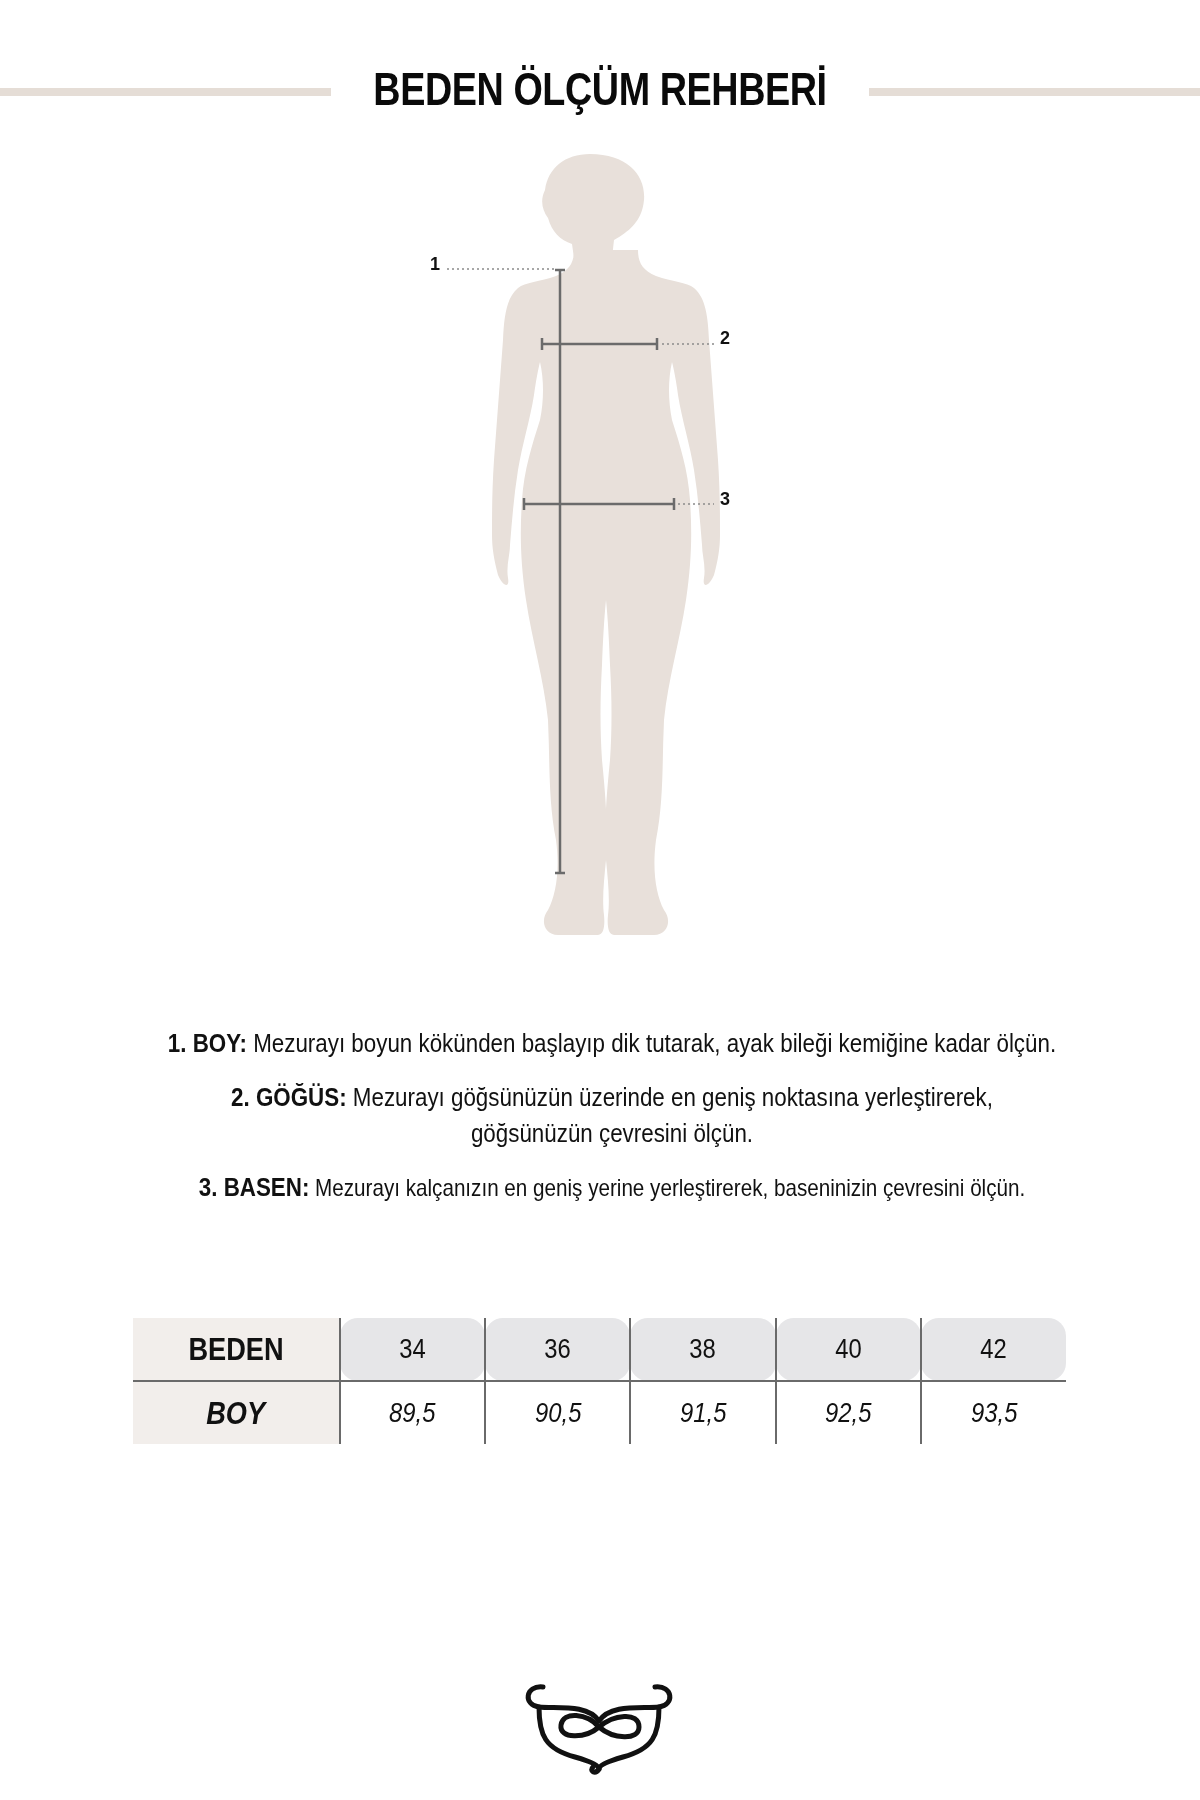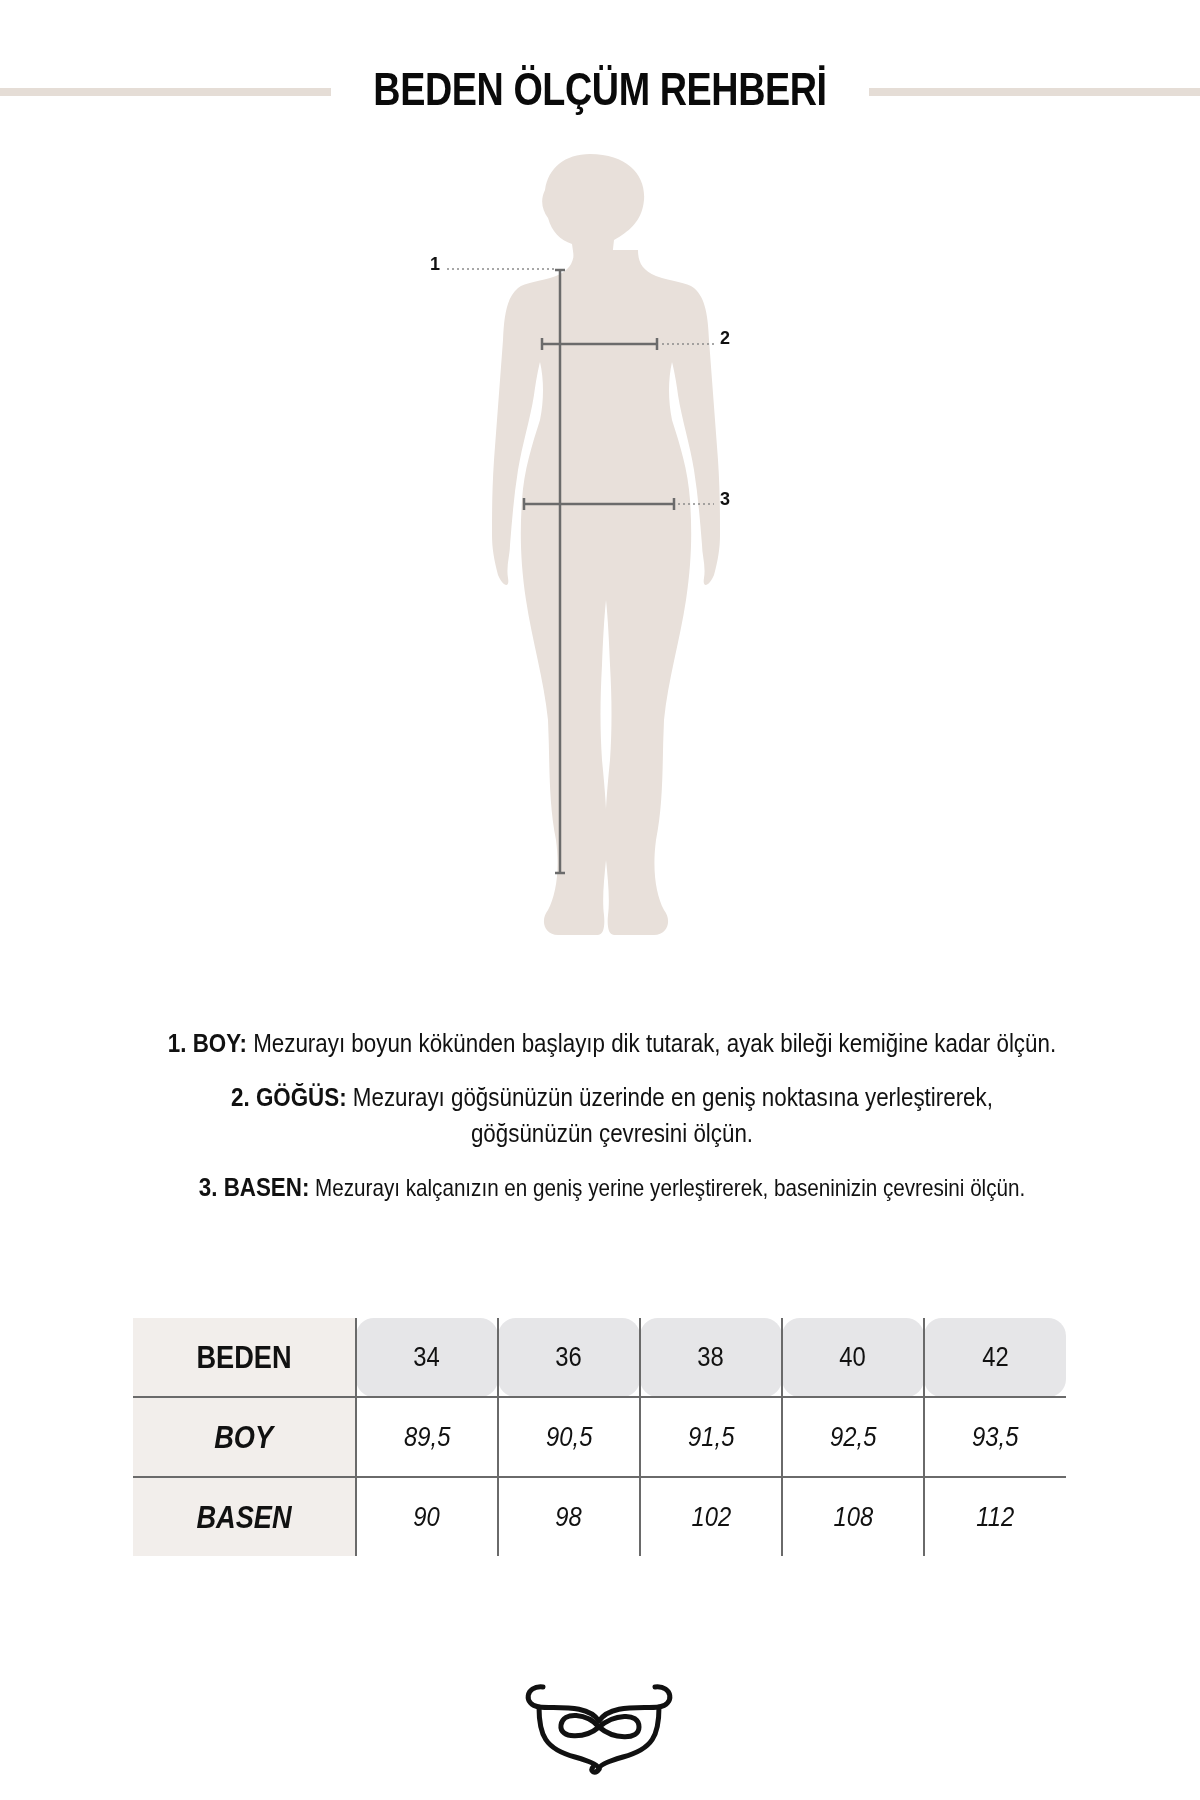--- a/index.html
+++ b/index.html
@@ -9,21 +9,21 @@
   .title { position: absolute; top: 62px; left: 0; width: 1200px; text-align: center;
            font-family: "Liberation Sans", sans-serif; font-weight: 700; font-size: 46px;
            letter-spacing: -0.5px; transform: scaleX(0.82); transform-origin: 600px 0; color: #0a0a0a; }
   .figure { position: absolute; left: 0; top: 0; width: 1200px; height: 960px; }
   .instructions { position: absolute; top: 1025px; left: 12px; width: 1200px; text-align: center; }
   .instr { font-size: 26px; line-height: 36px; transform: scaleX(0.86); transform-origin: 600px 0; color: #111; }
   .instr b { font-weight: 700; }
   .instr.small { font-size: 24px; }
   .instr + .instr { margin-top: 18px; }
   table.sizes { position: absolute; left: 133px; top: 1318px; width: 933px; border-collapse: collapse; table-layout: fixed; }
-  table.sizes td { height: 62px; text-align: center; vertical-align: middle; padding: 8px;
+  table.sizes td { height: 62px; text-align: center; vertical-align: middle; padding: 0;
                    font-size: 28px; border-left: 2px solid #6a6a6a; }
   table.sizes tr + tr td { border-top: 2px solid #6a6a6a; font-style: italic; }
   table.sizes td.rowhead { width: 206px; background: #f2eeeb; border-left: none;
                            font-weight: 700; font-size: 32px; }
   table.sizes tr.header td.val { background: #e6e6e8; border-radius: 18px; }
   .cell-text { display: inline-block; transform: scaleX(0.85); }
   .ornament { position: absolute; left: 515px; top: 1665px; width: 170px; height: 110px; }
 </style>
 </head>
 <body>
@@ -105,28 +105,20 @@
     <td class="val"><span class="cell-text">42</span></td>
   </tr>
   <tr>
     <td class="rowhead"><span class="cell-text">BOY</span></td>
     <td class="val"><span class="cell-text">89,5</span></td>
     <td class="val"><span class="cell-text">90,5</span></td>
     <td class="val"><span class="cell-text">91,5</span></td>
     <td class="val"><span class="cell-text">92,5</span></td>
     <td class="val"><span class="cell-text">93,5</span></td>
   </tr>
-  <tr>
-    <td class="rowhead"><span class="cell-text">BASEN</span></td>
-    <td class="val"><span class="cell-text">90</span></td>
-    <td class="val"><span class="cell-text">98</span></td>
-    <td class="val"><span class="cell-text">102</span></td>
-    <td class="val"><span class="cell-text">108</span></td>
-    <td class="val"><span class="cell-text">112</span></td>
-  </tr>
 </tbody>
   </table>
 
 <svg class="ornament" viewBox="0 0 170 110" xmlns="http://www.w3.org/2000/svg">
   <g fill="none" stroke="#111" stroke-width="5" stroke-linecap="round" stroke-linejoin="round">
 
     <path d="M28 22 C10 20 8 40 24 42 C40 44 72 38 84 56 C96 38 128 44 144 42 C160 40 158 20 140 22"></path>
 
     <path d="M24 42 C24 70 30 84 60 92 C74 96 84 100 84 104 C84 100 94 96 108 92 C138 84 144 70 144 42"></path>
 

